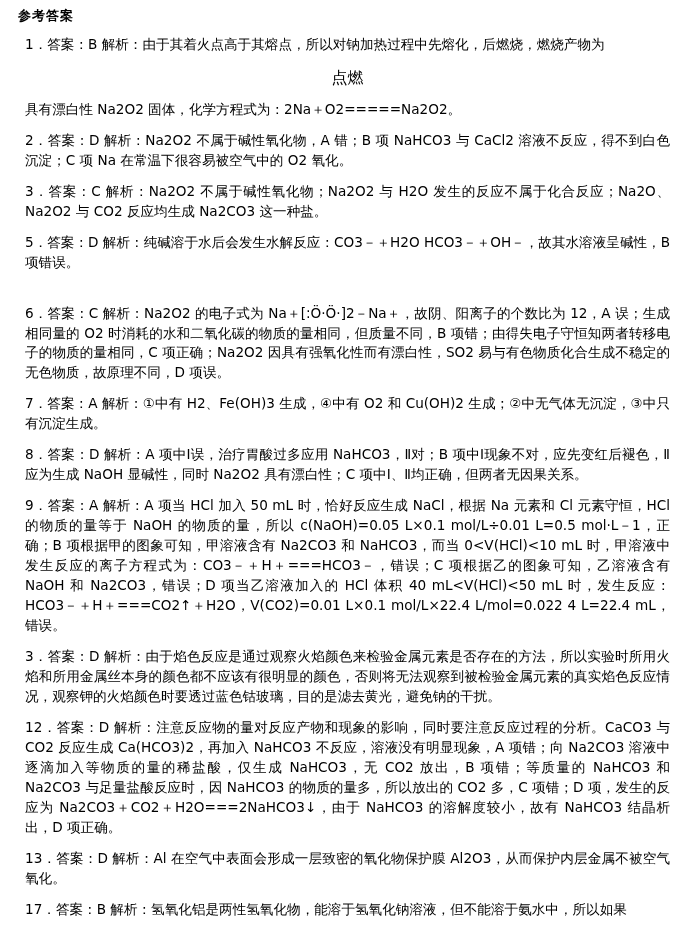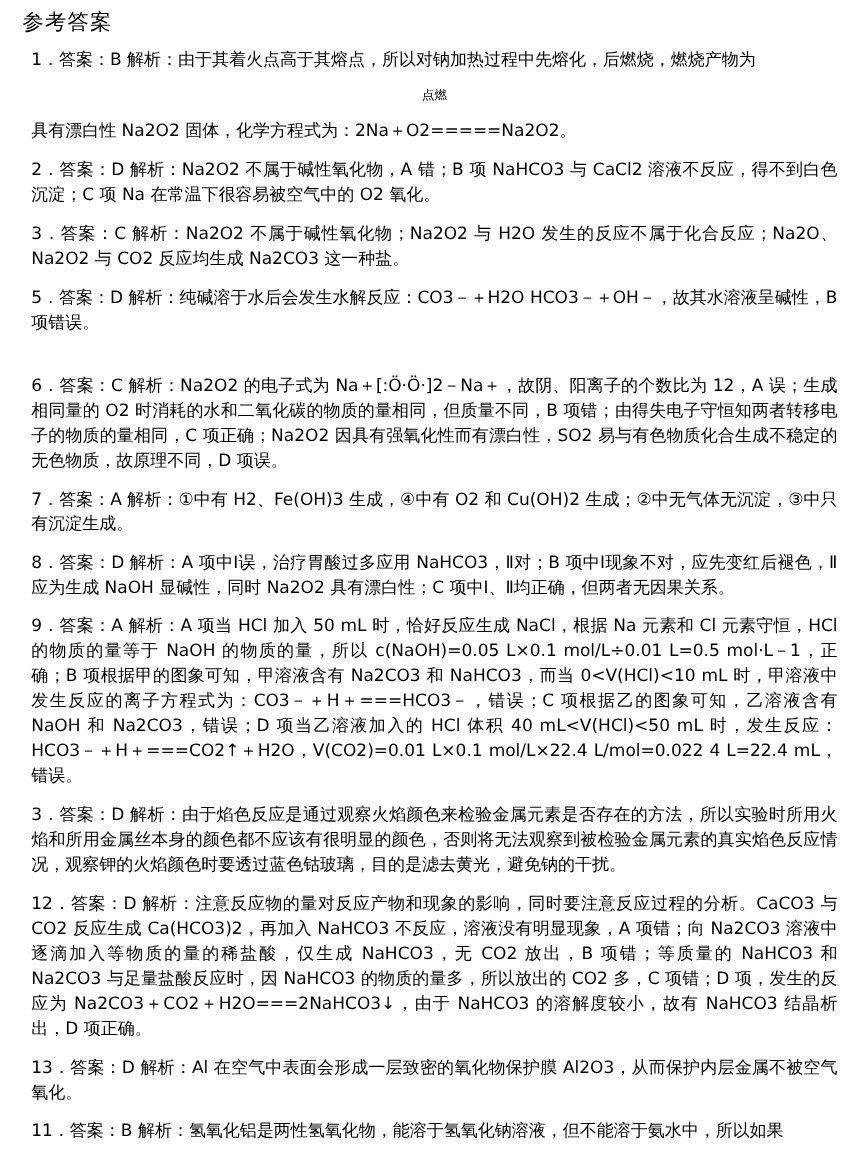--- a/index.html
+++ b/index.html
@@ -14,39 +14,39 @@
     color: #000000;
     overflow: hidden;
   }
   .page {
     width: 693px;
     height: 925px;
     box-sizing: border-box;
     padding: 6px 12px 0 14px;
   }
   .doc-title {
-    font-size: 17px;
-    font-weight: normal;
+    font-size: 13px;
+    font-weight: bold;
     letter-spacing: 1px;
     margin: 2px 0 6px 4px;
     line-height: 1.2;
   }
   .item {
     font-size: 13.6px;
     line-height: 1.47;
     margin-bottom: 3px;
     text-align: justify;
     text-justify: inter-ideograph;
   }
   .item p {
     margin: 11px;
   }
   .center-line {
     text-align: center;
-    font-size: 10px;
+    font-size: 16px;
     line-height: 1.45;
   }
   .gap-med {
     height: 9px;
   }
 </style>
 </head>
 <body>
 
 <div class="page">
@@ -97,16 +97,16 @@
 
   <div class="item">
     <p>12．答案：D  解析：注意反应物的量对反应产物和现象的影响，同时要注意反应过程的分析。CaCO3 与 CO2 反应生成 Ca(HCO3)2，再加入 NaHCO3 不反应，溶液没有明显现象，A 项错；向 Na2CO3 溶液中逐滴加入等物质的量的稀盐酸，仅生成 NaHCO3，无 CO2 放出，B 项错；等质量的 NaHCO3 和 Na2CO3 与足量盐酸反应时，因 NaHCO3 的物质的量多，所以放出的 CO2 多，C 项错；D 项，发生的反应为 Na2CO3＋CO2＋H2O===2NaHCO3↓，由于 NaHCO3 的溶解度较小，故有 NaHCO3 结晶析出，D 项正确。</p>
   </div>
 
   <div class="item">
     <p>13．答案：D  解析：Al 在空气中表面会形成一层致密的氧化物保护膜 Al2O3，从而保护内层金属不被空气氧化。</p>
   </div>
 
   <div class="item">
-    <p>11．答案：B  解析：氢氧化铝是两性氢氧化物，能溶于氢氧化钠溶液，但不能溶于氨水中，所以如果</p>
+    <p>17．答案：B  解析：氢氧化铝是两性氢氧化物，能溶于氢氧化钠溶液，但不能溶于氨水中，所以如果</p>
   </div>
 
 </div>
 
 </body></html>

